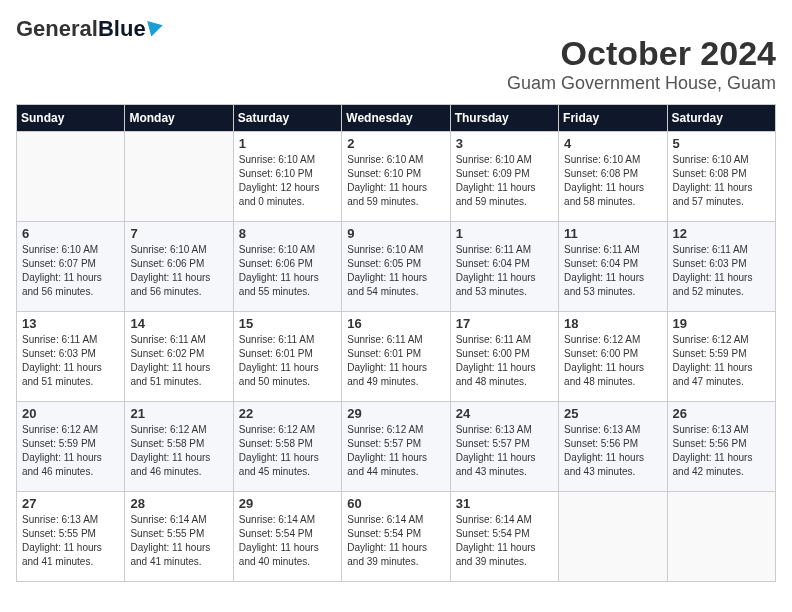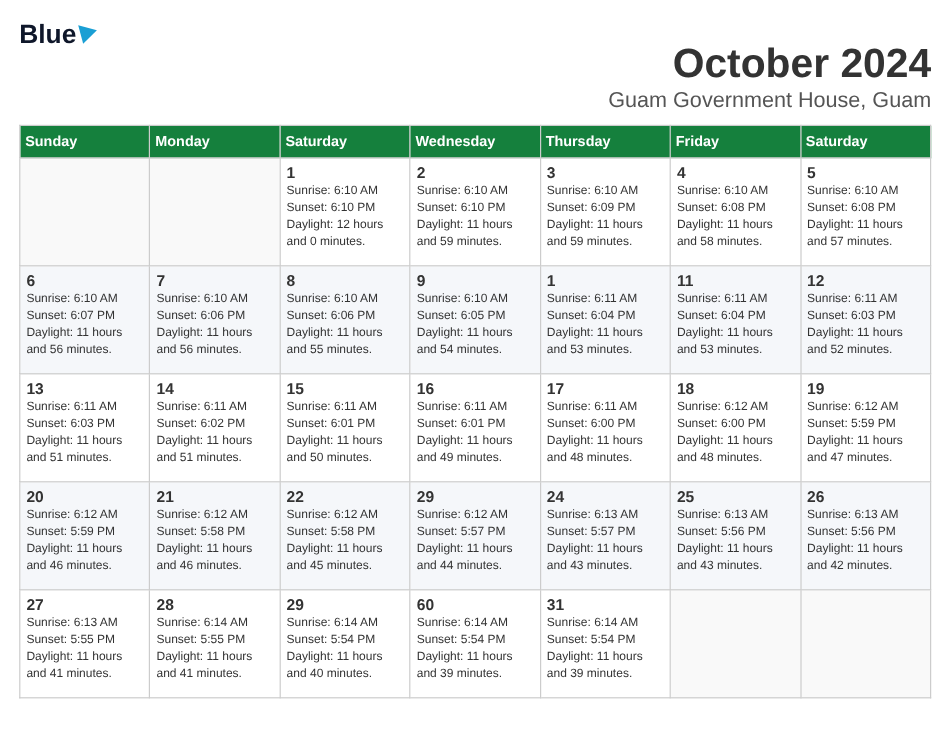--- a/index.html
+++ b/index.html
@@ -51,21 +51,21 @@
     .subtitle {
       font-size: 18px;
       color: #555;
     }
     .calendar {
       width: 100%;
       border-collapse: collapse;
       table-layout: fixed;
     }
     .calendar th {
-      background: #15803d;
+      background: #0f172a;
       color: #fff;
       font-size: 12px;
       padding: 6px 4px;
       text-align: left;
       border: 1px solid #ccc;
     }
     .calendar td {
       border: 1px solid #ccc;
       vertical-align: top;
       padding: 4px 5px;
@@ -89,20 +89,21 @@
       color: #333;
     }
     .empty-cell { background: #f9f9f9 !important; }
   </style>
 </head>
 <body>
 
 <div class="header">
   <div class="logo">
     <div class="logo-text">
+      <span class="logo-general">General</span>
       <span class="logo-blue">Blue</span>
       <div class="logo-arrow"></div>
     </div>
   </div>
   <div class="title-section">
     <div class="month-title">October 2024</div>
     <div class="subtitle">Guam Government House, Guam</div>
   </div>
 </div>
 

